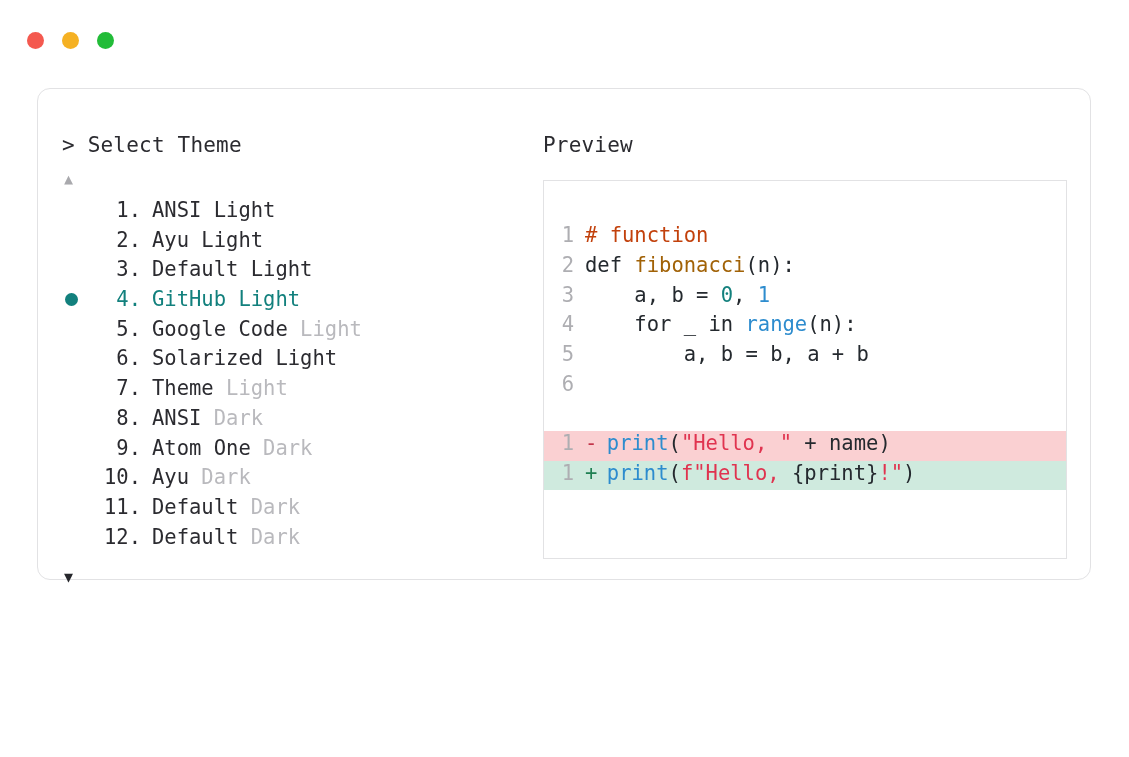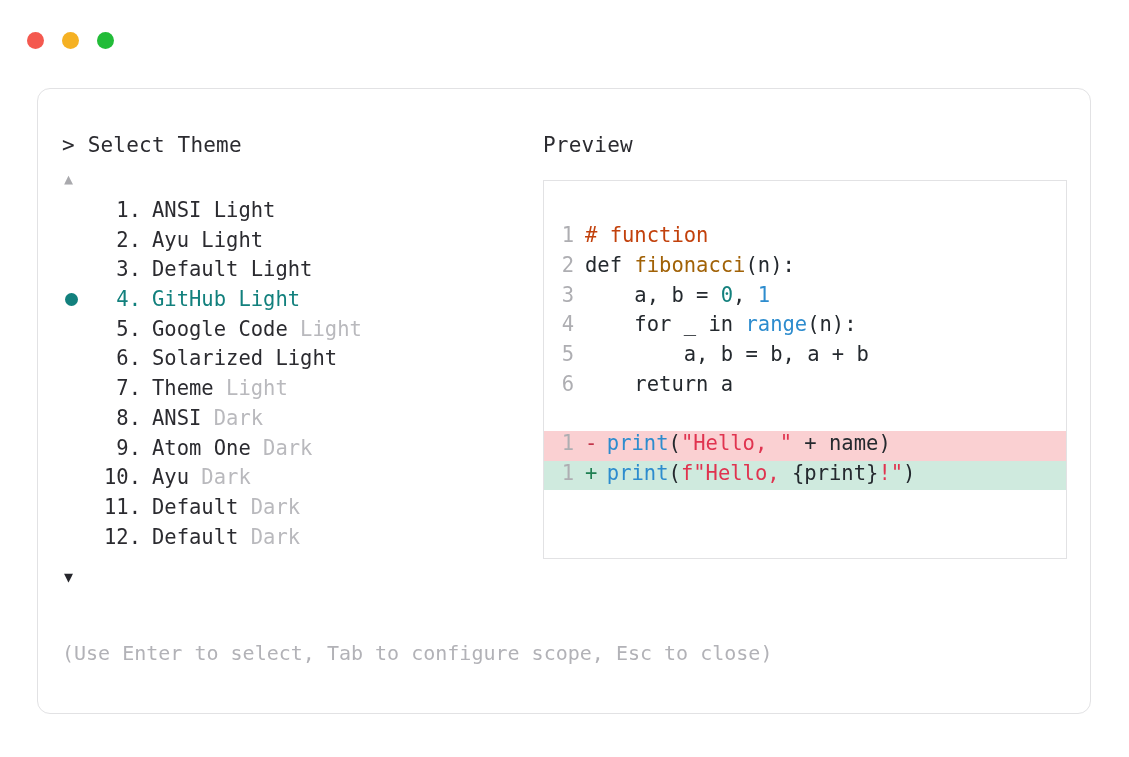--- a/index.html
+++ b/index.html
@@ -26,21 +26,21 @@
   .dot-close   { background: #f4594f; }
   .dot-min     { background: #f5b123; }
   .dot-max     { background: #22bc38; }
 
   
   .card {
     position: absolute;
     left: 37px;
     top: 88px;
     width: 1054px;
-    height: 626px;
+    height: 492px;
     box-sizing: border-box;
     border: 1.5px solid #e2e2e4;
     border-radius: 13px;
     background: #ffffff;
   }
 
   
   .cols {
     position: absolute;
     left: 0; top: 0; right: 0; bottom: 0;
@@ -202,31 +202,30 @@
           <li class="theme-row"><span class="bullet-cell"></span><span class="idx">8.</span><span class="name">ANSI</span><span class="mode muted"> Dark</span></li>
           <li class="theme-row"><span class="bullet-cell"></span><span class="idx">9.</span><span class="name">Atom One</span><span class="mode muted"> Dark</span></li>
           <li class="theme-row"><span class="bullet-cell"></span><span class="idx">10.</span><span class="name">Ayu</span><span class="mode muted"> Dark</span></li>
           <li class="theme-row"><span class="bullet-cell"></span><span class="idx">11.</span><span class="name">Default</span><span class="mode muted"> Dark</span></li>
           <li class="theme-row"><span class="bullet-cell"></span><span class="idx">12.</span><span class="name">Default</span><span class="mode muted"> Dark</span></li>
         </ul>
 
       <div class="scroll-arrow arrow-down">▼</div>
     </div>
 
-    <div class="hint">(Use Enter to select, Tab to configure scope, Esc to close)</div>
 
     <div class="preview">
       <div class="preview-title">Preview</div>
       <div class="code-panel" id="code-panel">
           <div class="code-line"><span class="ln">1</span><span class="t-comment"># function</span></div>
           <div class="code-line"><span class="ln">2</span><span class="t-kw">def </span><span class="t-fn">fibonacci</span><span class="t-punct">(n):</span></div>
           <div class="code-line"><span class="ln">3</span><span class="t-plain">    a, b = </span><span class="t-num0">0</span><span class="t-plain">, </span><span class="t-num1">1</span></div>
           <div class="code-line"><span class="ln">4</span><span class="t-plain">    for _ in </span><span class="t-builtin">range</span><span class="t-punct">(n):</span></div>
           <div class="code-line"><span class="ln">5</span><span class="t-plain">        a, b = b, a + b</span></div>
-          <div class="code-line"><span class="ln">6</span><span class="t-plain">    return a</span></div>
+          <div class="code-line"><span class="ln">6</span></div>
           <div class="code-gap"></div>
           <div class="code-line diff-del"><span class="ln">1</span><span class="diff-sign">-</span><span class="t-builtin">print</span><span class="t-punct">(</span><span class="t-str">"Hello, "</span><span class="t-plain"> + name)</span></div>
           <div class="code-line diff-add"><span class="ln">1</span><span class="diff-sign">+</span><span class="t-builtin">print</span><span class="t-punct">(</span><span class="t-str">f"Hello, </span><span class="t-plain">{print}</span><span class="t-str">!"</span><span class="t-punct">)</span></div>
         </div>
     </div>
 
   </div>
 </div>
 
 </body></html>

